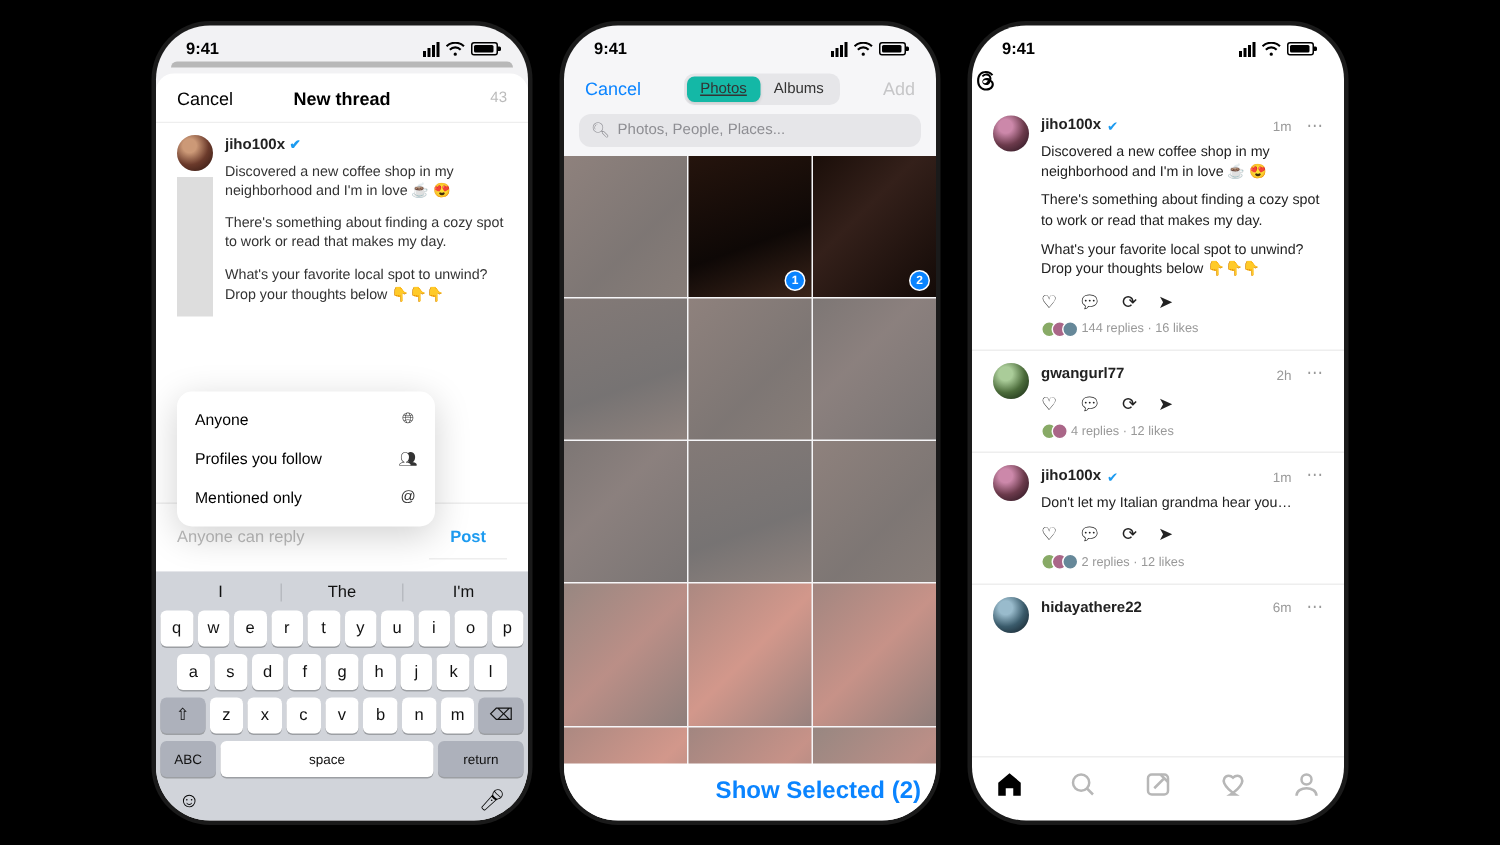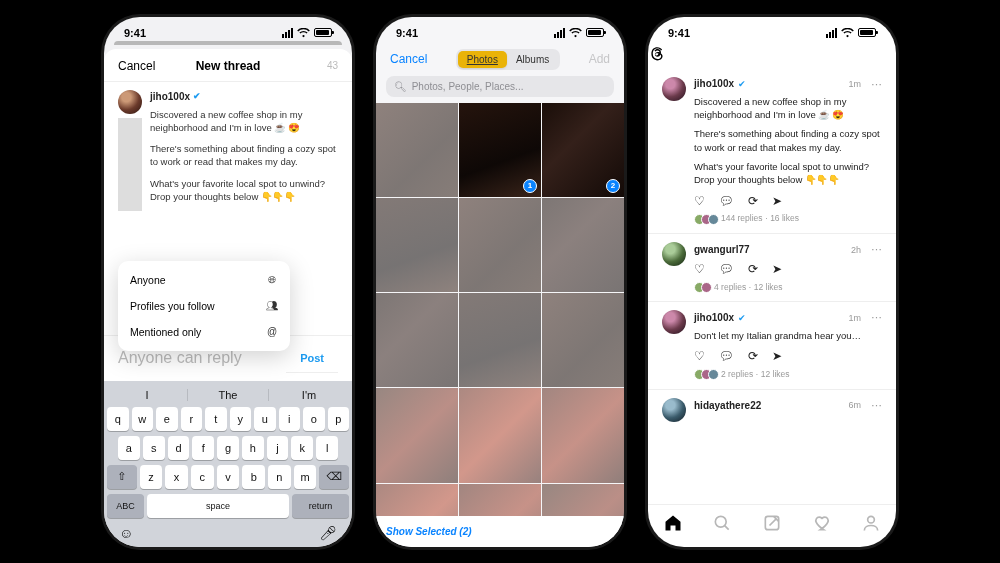--- a/index.html
+++ b/index.html
@@ -28,53 +28,53 @@
   .thread-line::after { content:""; width:1.5px; background:#ddd; flex:1; margin-top:4px;}
   .compose-body { flex:1; line-height:1.4; color:#222; }
   .uname { font-weight:600; display:flex; align-items:center; gap:3px;}
   .verif { color:#1d9bf0; font-size:9px; }
   .compose-body p { margin: 4px 0 8px; color:#333; font-size: 9.5px; }
   .reply-menu { position:absolute; left:14px; bottom: 196px; width: 172px; background:#fff; border-radius: 10px; box-shadow: 0 6px 24px rgba(0,0,0,.18); padding: 6px 0; font-size: 10.5px; }
   .reply-menu .item { display:flex; justify-content:space-between; align-items:center; padding: 7px 12px; cursor:pointer;}
   .reply-menu .item + .item { }
   .mini-icon { width:12px; height:12px; display:inline-flex; justify-content:center; align-items:center; font-size:10px; color:#333;}
   .compose-footer { background:#fff; padding: 8px 14px; display:flex; justify-content:space-between; align-items:center; font-size:11px; border-top: 0.5px solid #eee;}
-  .compose-footer .hint { color:#bbb; font-size:16px;}
+  .compose-footer .hint { color:#bbb; font-size:11px;}
   .compose-footer .post { color:#1d9bf0; font-weight:600; }
   .kbd { background: #d1d4da; padding: 4px 3px 6px; }
   .kbd-sugg { display:flex; justify-content:space-around; font-size:11px; padding: 4px 0 6px; color:#111;}
   .kbd-sugg span + span { border-left:1px solid #b7bac0; }
   .kbd-sugg span { flex:1; text-align:center; }
   .kbd-row { display:flex; gap:3px; justify-content:center; margin-bottom:5px; }
   .key { background:#fff; border-radius:4px; height:24px; flex:1; display:flex; align-items:center; justify-content:center; font-size:11px; box-shadow: 0 1px 0 rgba(0,0,0,.25); color:#111;}
   .key.dark { background:#adb1bb; }
   .key.wide { flex: 1.3; }
   .key.space { flex: 5; }
   .key.small { font-size:9px; }
   .kbd-bottom { display:flex; justify-content:space-between; padding: 2px 12px 0; font-size:14px;}
 
   
   .picker-header { padding: 8px 14px 6px; display:flex; justify-content:space-between; align-items:center; font-size:12px; }
   .picker-header .cancel { color:#0a84ff; }
   .picker-header .add { color:#c6c6c8; }
   .seg { display:flex; background:#e6e6e9; border-radius:7px; padding:2px; font-size:10px; }
   .seg div { padding: 3px 9px; border-radius:5px; color:#333;}
-  .seg .active { background:#eab308; font-weight:500; box-shadow: 0 1px 2px rgba(0,0,0,.1); text-decoration: underline;}
+  .seg .active { background:#14b8a6; font-weight:500; box-shadow: 0 1px 2px rgba(0,0,0,.1); text-decoration: underline;}
   .search { margin: 0 10px 6px; background:#e6e6e9; border-radius:8px; padding:5px 8px; font-size:10px; color:#8e8e93; display:flex; align-items:center; gap:5px;}
   .grid { flex:1; display:grid; grid-template-columns: repeat(3,1fr); gap:1px; overflow:hidden; }
   .cell { background:#2a1812; position:relative; aspect-ratio:1/1.15; }
   .cell.dim { opacity:.55; }
   .cell .badge { position:absolute; right:4px; bottom:4px; width:14px; height:14px; border-radius:50%; background:#0a84ff; color:#fff; font-size:8px; display:flex; align-items:center; justify-content:center; border:1.5px solid #fff; font-weight:600;}
   .c-a{background:linear-gradient(135deg,#3a2218,#1b0e08 60%,#2c1a10);}
   .c-b{background:linear-gradient(160deg,#25140d,#0e0806 60%,#3a241a);}
   .c-c{background:linear-gradient(135deg,#1a0e09,#34201a 40%,#130a07);}
   .c-d{background:linear-gradient(135deg,#4a2c20,#8a3a2a 50%,#3a1e16);}
   .c-e{background:linear-gradient(135deg,#6e2f20,#b54a32 50%,#4a221a);}
   .c-f{background:linear-gradient(135deg,#5c2a1e,#a0402c 50%,#3c1c14);}
-  .show-sel { text-align:left; padding:10px; font-size:10px; font-weight:600; color:#0a84ff; background:#fff;font-style:italic;}
+  .show-sel { text-align:right; padding:10px; font-size:16px; font-weight:600; color:#0a84ff; background:#fff;}
 
   
   .app-row { text-align:center; padding:4px 0 6px; font-size:16px; }
   .feed { flex:1; overflow:hidden; }
   .post { padding: 8px 14px 8px; border-bottom:.5px solid #eee; }
   .post-head { display:flex; gap:8px; }
   .post-av { width:24px; height:24px; border-radius:50%; background: radial-gradient(circle at 35% 30%, #c8a 20%, #6b3a4b 55%, #20101a); flex-shrink:0;}
   .post-av.b { background: radial-gradient(circle at 35% 30%, #ac9 20%, #4b6b3a 55%, #10200f);}
   .post-av.c { background: radial-gradient(circle at 35% 30%, #9bc 20%, #3a5b6b 55%, #0f1820);}
   .post-body { flex:1; font-size: 9.5px; line-height:1.4; color:#222;}

